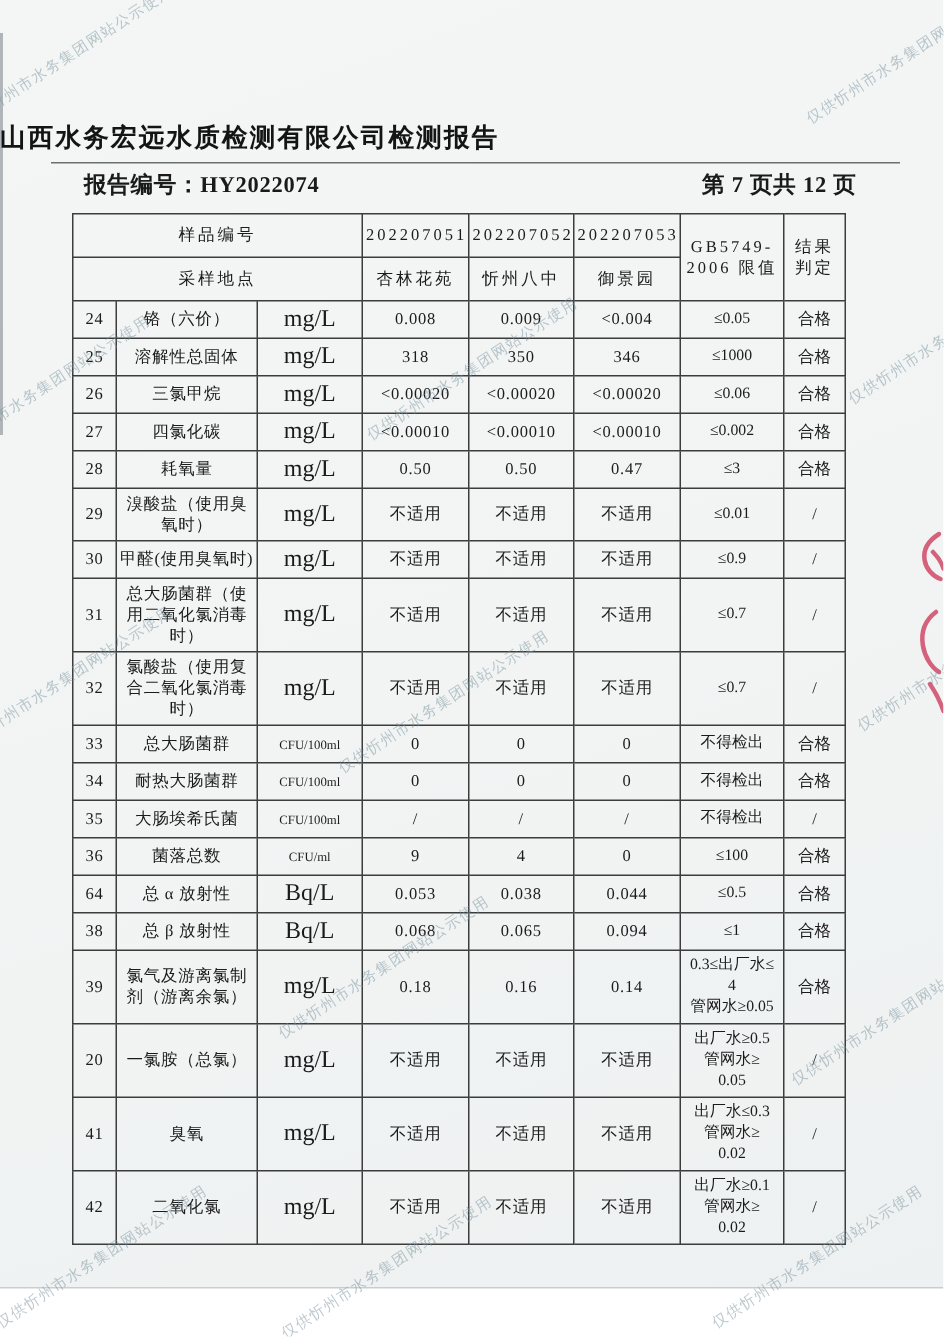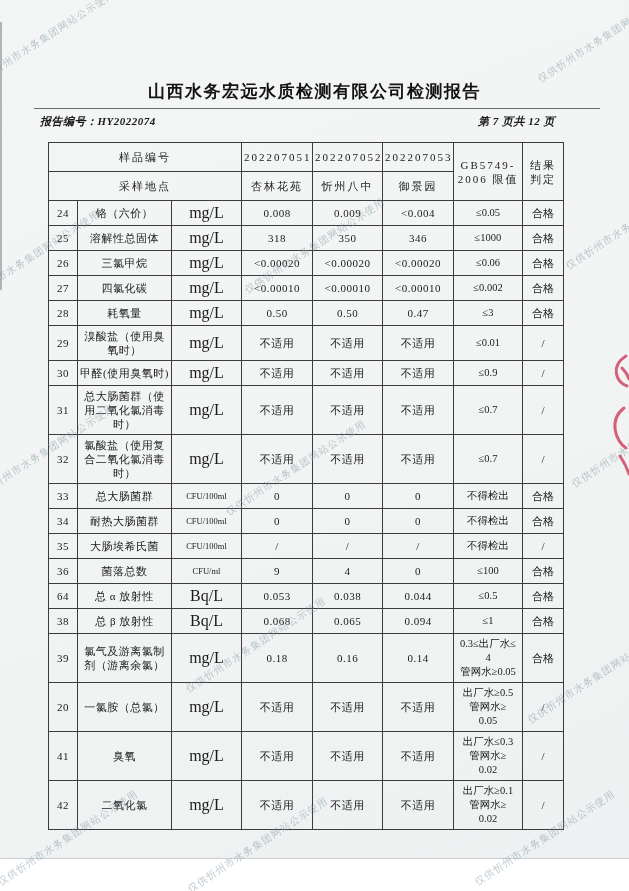--- a/index.html
+++ b/index.html
@@ -27,27 +27,27 @@
     font-size:10px;letter-spacing:1px;
     color:rgba(124,148,160,0.50);
     transform:translate(-50%,-50%) rotate(-33deg);
     font-family:"Liberation Sans","DejaVu Sans",sans-serif;
   }
   
   #seal{position:absolute;left:596px;top:352px;opacity:.85;}
 
   #title{
     position:absolute;left:0;top:80px;width:629px;
-    text-align:center;font-size:17px;font-weight:bold;letter-spacing:1.5px;
+    font-size:17px;font-weight:bold;letter-spacing:1.5px;
     font-family:"Liberation Sans","DejaVu Sans",sans-serif;color:#141414;
   }
   #rule{position:absolute;left:34px;top:108px;width:566px;height:1px;background:#6a6f72;}
   #meta{
-    position:absolute;left:40px;top:114px;width:515px;height:16px;
-    font-size:11px;font-weight:bold;color:#1a1a1a;letter-spacing:.5px;font-style:italic;
+    position:absolute;left:56px;top:114px;width:515px;height:16px;
+    font-size:15px;font-weight:bold;color:#1a1a1a;letter-spacing:.5px;
   }
   #report-no{float:left;}
   #page-info{float:right;text-align:right;}
 
   #report-table{
     position:absolute;left:48px;top:127px;width:515px;
     border-collapse:collapse;table-layout:fixed;
     font-size:11px;color:#1b1b1b;margin-top:15px;
   }
   #report-table th,#report-table td{

